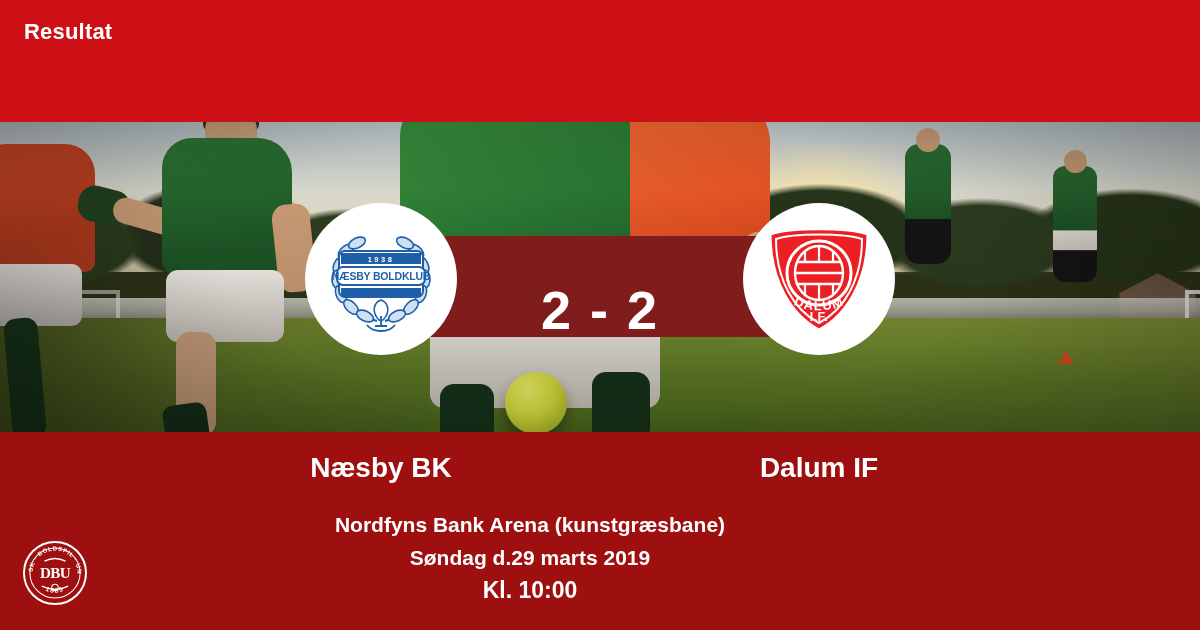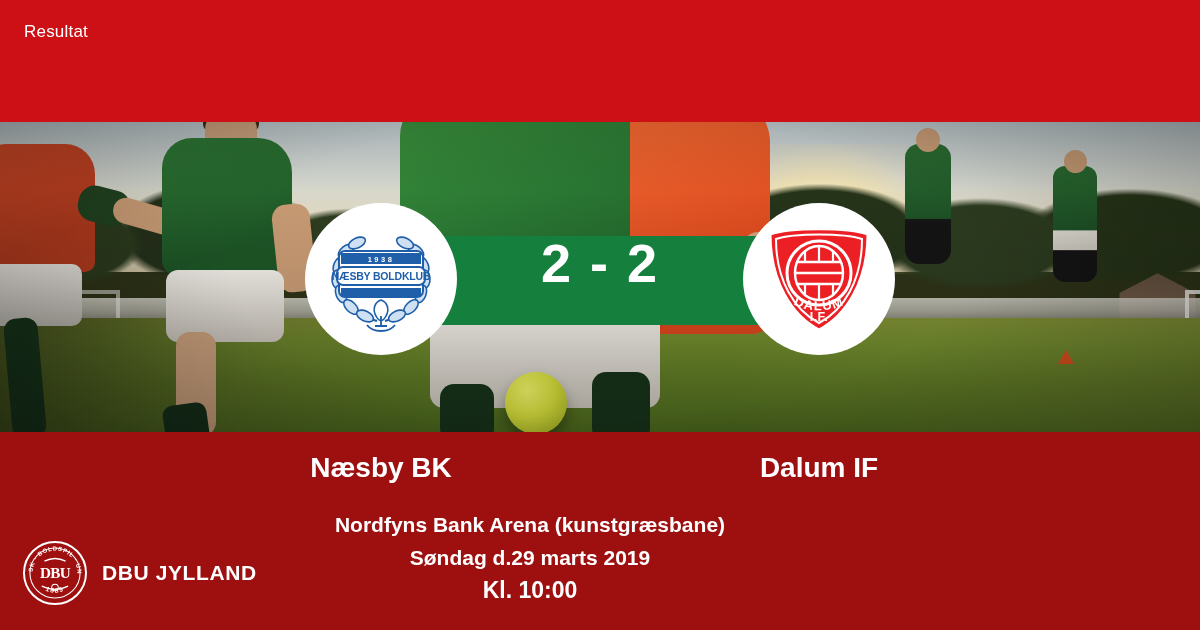--- a/index.html
+++ b/index.html
@@ -11,21 +11,21 @@
   }
   .card { position:relative; width:1200px; height:630px; overflow:hidden; background:#9e1010; }
 
   
   .header {
     position:absolute; left:0; top:0; width:1200px; height:122px;
     background:#cc1015;
     padding:22px 0 0 24px;
   }
   .header-kicker {
-    font-size:17px; font-weight:normal; color:#ffffff; letter-spacing:.2px;
+    font-size:22px; font-weight:bold; color:#ffffff; letter-spacing:.2px;
     line-height:20px;
   }
   .header-title {
     margin-top:9px;
     font-size:29px; font-weight:bold; color:#ffffff; letter-spacing:-.2px;
     line-height:34px; white-space:nowrap;
   }
 
   
   .photo {
@@ -121,23 +121,23 @@
   .pl5h{ left:1064px; top:28px; width:23px; height:23px; background:#c69b75; border-radius:12px; }
   .cone{ left:1058px; top:228px; width:16px; height:14px; background:#e2521e; clip-path:polygon(50% 0,100% 100%,0 100%); }
   .ball {
     position:absolute; left:505px; top:250px; width:62px; height:62px; border-radius:50%;
     background:radial-gradient(circle at 36% 30%, #f2f56a 0%, #d8e03c 45%, #9aa81c 100%);
     box-shadow:0 8px 14px rgba(0,0,0,.35);
   }
 
   
   .score-band {
-    position:absolute; left:400px; top:236px; width:400px; height:89px;
-    background:#15803d;
-    display:flex; align-items:flex-start; justify-content:center;
+    position:absolute; left:400px; top:236px; width:400px; height:101px;
+    background:#7f1d1d;
+    display:flex; align-items:flex-end; justify-content:center;
   }
   .score-text {
     color:#ffffff; font-size:54px; font-weight:bold; letter-spacing:2px; line-height:54px;
   }
 
   
   .crest {
     position:absolute; top:203px; width:152px; height:152px; border-radius:50%;
     background:#ffffff; display:flex; align-items:center; justify-content:center;
   }
@@ -312,16 +312,15 @@
         <textPath href="#dbuTop" startOffset="50%" text-anchor="middle" letter-spacing="1.1">DANSK · BOLDSPIL · UNION</textPath>
       </text>
       <text font-family="Liberation Sans, sans-serif" font-size="10" font-weight="bold" fill="#ffffff">
         <textPath href="#dbuBot" startOffset="50%" text-anchor="middle" letter-spacing="2">1889</textPath>
       </text>
       <path d="M34 32 q16 -8 32 0" stroke="#ffffff" stroke-width="2" fill="none"></path>
       <path d="M30 70 q20 10 40 0" stroke="#ffffff" stroke-width="2" fill="none"></path>
       <circle cx="50" cy="72" r="5" fill="none" stroke="#ffffff" stroke-width="1.6"></circle>
       <text x="50" y="57" font-family="Liberation Serif, serif" font-size="23" font-weight="bold" fill="#ffffff" text-anchor="middle" letter-spacing="-1">DBU</text>
     </svg>
-    <span class="dbu-text">DBU JYLLAND</span>
   </div>
 
 </div>
 
 </body></html>

